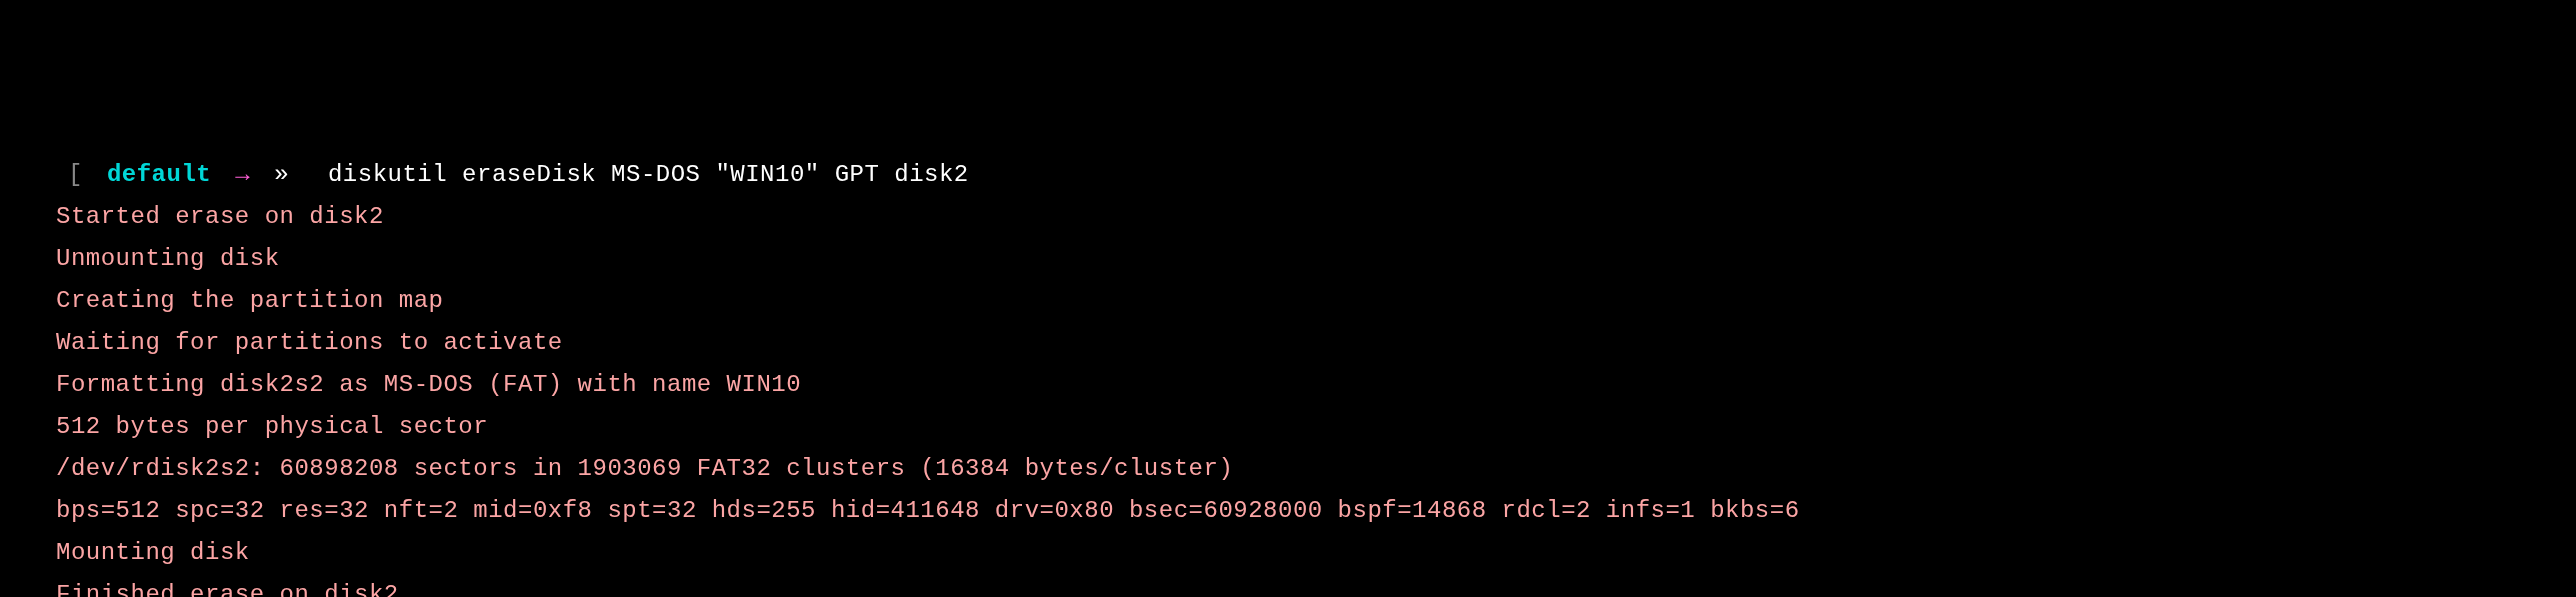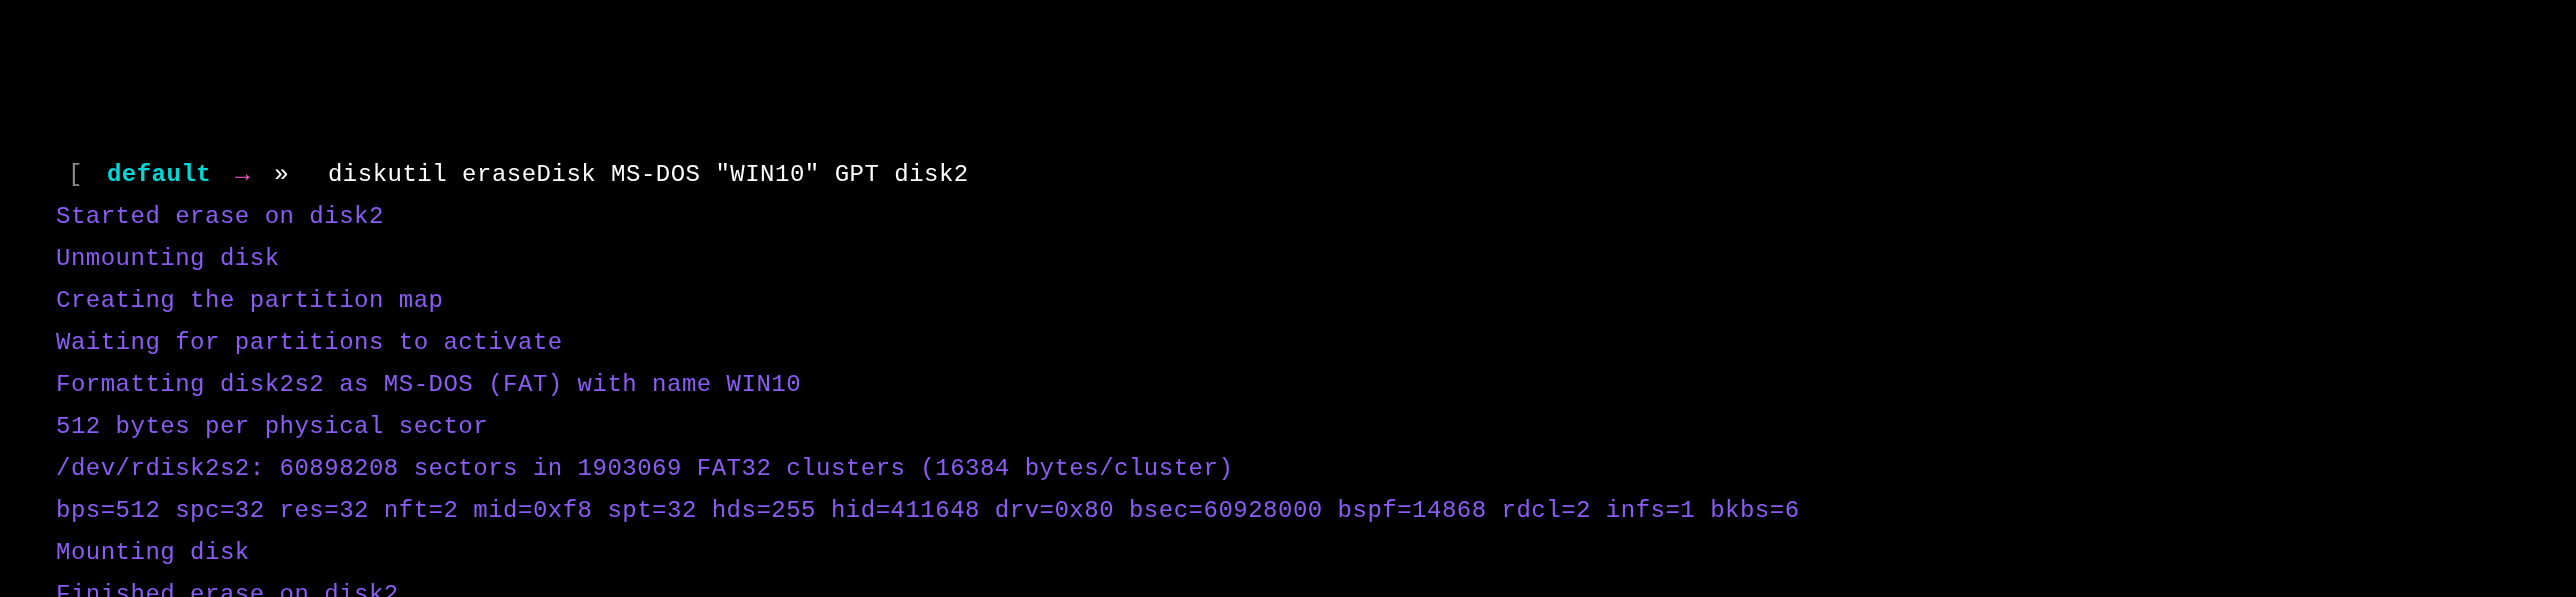--- a/index.html
+++ b/index.html
@@ -28,21 +28,21 @@
       color: #ff5fd7;
       font-weight: bold;
     }
     .prompt-chevron {
       color: #ffffff;
     }
     .command {
       color: #ffffff;
     }
     .output {
-      color: #8b5cf6;
+      color: #fca5a5;
     }
     .cursor {
       display: inline-block;
       width: 14px;
       height: 26px;
       background-color: #bbbbbb;
       vertical-align: text-bottom;
       margin-left: 2px;
     }
     .line {

